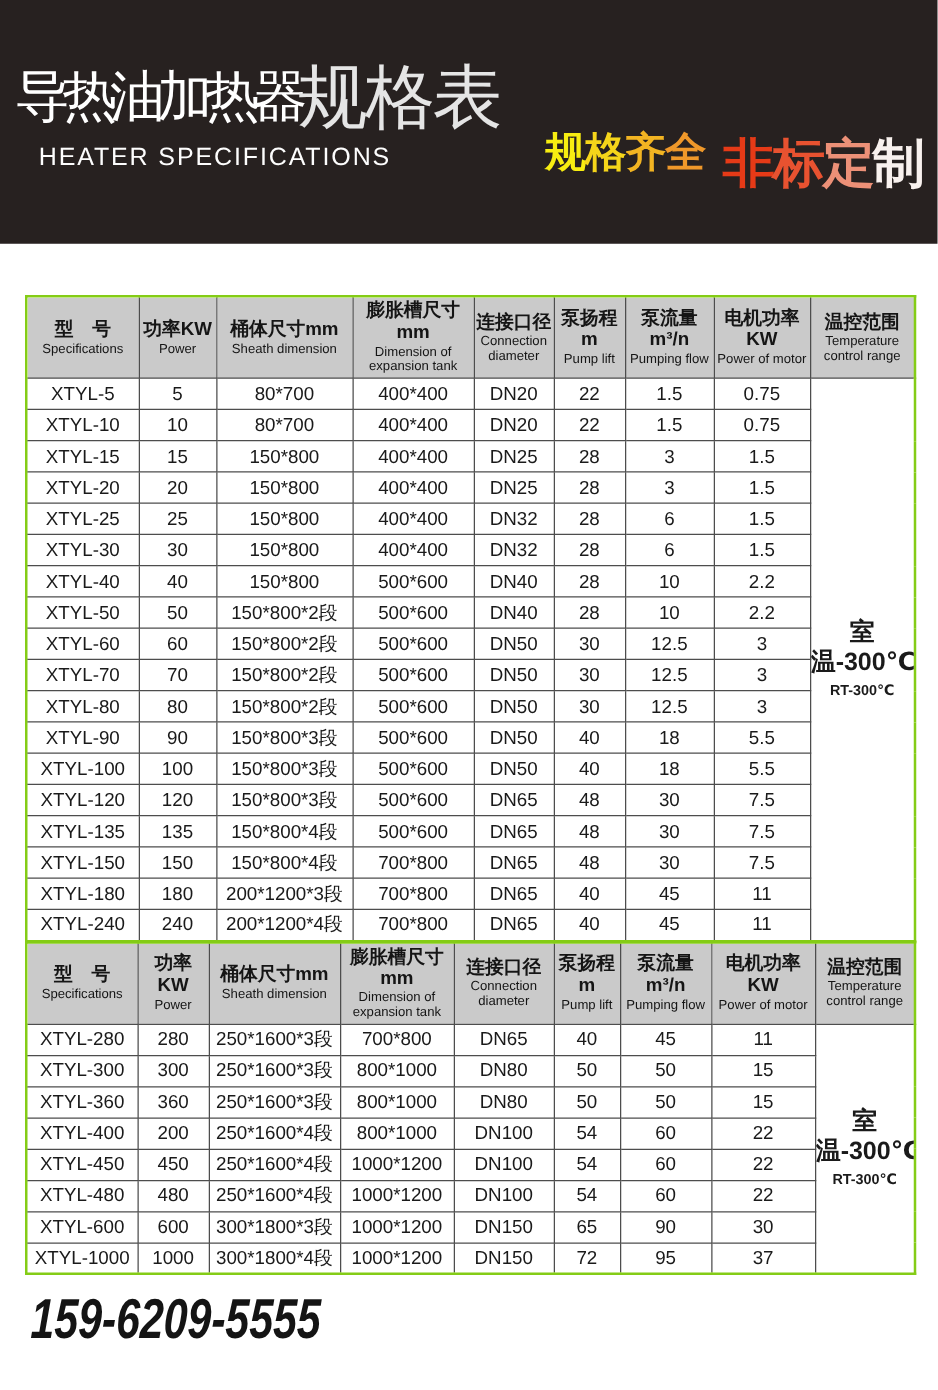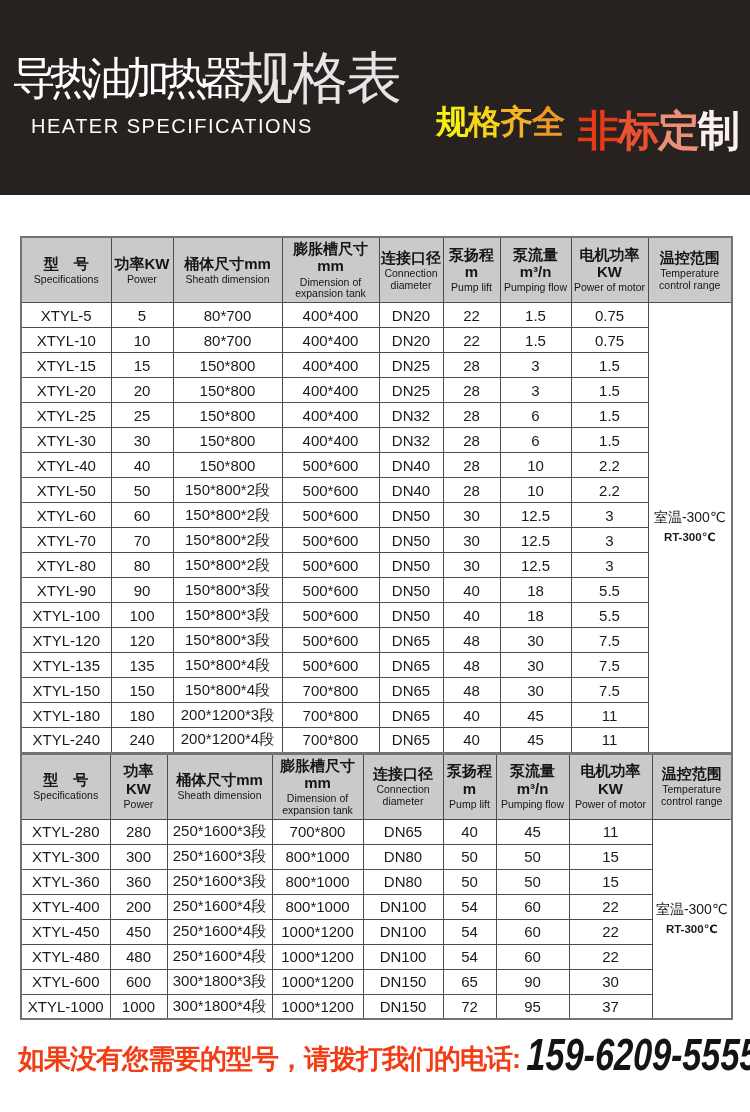--- a/index.html
+++ b/index.html
@@ -16,34 +16,34 @@
   .title-hl{position:absolute;left:238px;top:50px;font-size:56px;line-height:1;color:#e5e5e5;
             letter-spacing:-2px;white-space:nowrap;font-weight:400;}
   .subtitle{position:absolute;left:31px;top:116px;font-size:20px;line-height:1;color:#fdfdfd;
             letter-spacing:1.5px;white-space:nowrap;font-weight:500;}
   .promo{white-space:nowrap;font-weight:bold;line-height:1;}
   .promo-a{position:absolute;left:436px;top:105px;font-size:33px;letter-spacing:-1px;}
   .promo-b{position:absolute;left:578px;top:110px;font-size:42px;letter-spacing:-2px;}
   
   .tables{position:absolute;left:20px;top:236px;width:711px;}
   table.spec-table{border-collapse:collapse;table-layout:fixed;width:711px;
-                   border:2px solid #737373;}
+                   border:2px solid #84cc16;}
   table.t2{margin-top:-1px;}
   .spec-table th,.spec-table td{border:1px solid #4d4d4d;padding:0;text-align:center;
                                 overflow:hidden;}
   .spec-table thead th{background:#cacaca;color:#151515;vertical-align:middle;padding:2px 1px;}
   table.t1 thead tr{height:62px;}
   table.t2 thead tr{height:59px;}
   .spec-table tbody tr{height:25px;}
   .spec-table tbody td{font-size:15px;color:#1a1a1a;background:#fff;}
   .h-cn{font-size:15px;font-weight:bold;line-height:1.15;}
   .h-en{font-size:10.5px;font-weight:normal;line-height:1.12;margin-top:2px;}
   td.model-cell{background:#cdcdcd;}
   td.temp-cell{background:#ffffff;vertical-align:middle;}
-  .temp-cn{font-size:14px;font-weight:normal;line-height:1.2;}
+  .temp-cn{font-size:20px;font-weight:bold;line-height:1.2;}
   .temp-en{font-size:11.5px;font-weight:bold;line-height:1.2;margin-top:5px;}
   
   .footer{position:absolute;left:18px;top:1034px;width:720px;display:flex;
           align-items:flex-end;white-space:nowrap;}
   .notice{font-size:27px;font-weight:bold;color:#f23c14;line-height:1.25;letter-spacing:-1px;}
   .phone{font-size:45px;font-weight:600;color:#141414;line-height:0.95;font-style:italic;
          letter-spacing:0px;transform:scaleX(0.76) skewX(-2deg);transform-origin:left bottom;
          margin-left:6px;}
 </style>
 </head>
@@ -433,15 +433,14 @@
           <td>DN150</td>
           <td>72</td>
           <td>95</td>
           <td>37</td>
         </tr>
       </tbody>
   </table>
 </div>
 
 <div class="footer">
-  <span class="notice" style="color: rgb(242, 60, 20);">如果没有您需要的型号，请拨打我们的电话:</span>
   <span class="phone" style="color: rgb(20, 20, 20);">159-6209-5555</span>
 </div>
 
 </body></html>

